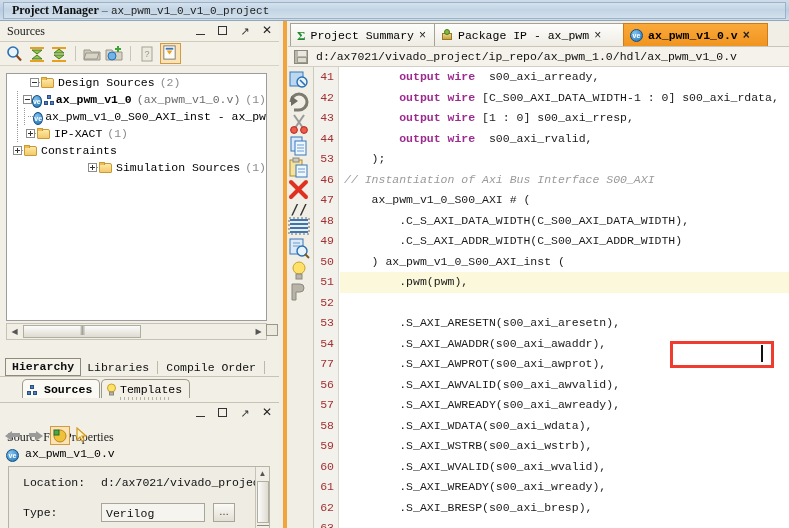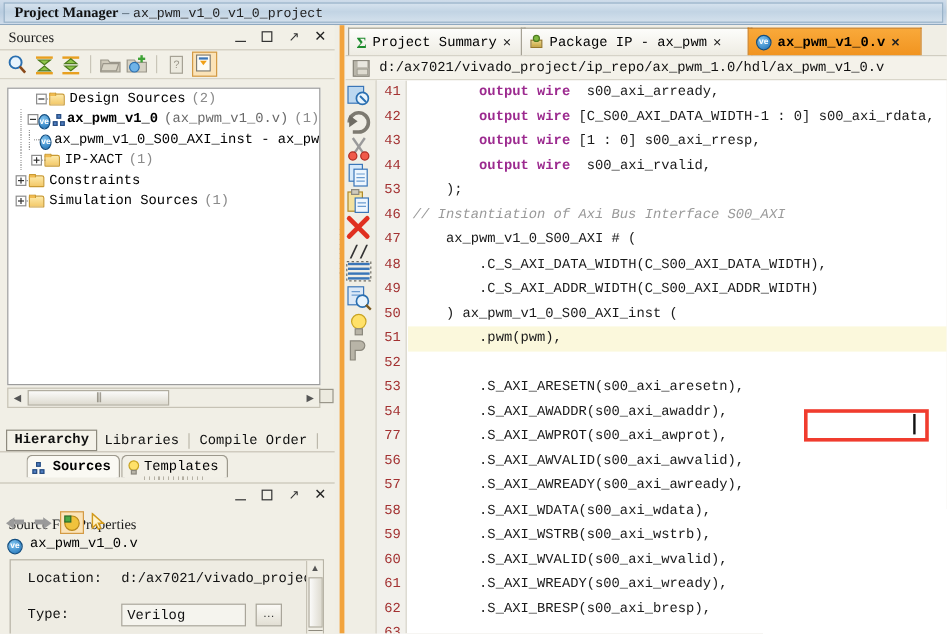--- a/index.html
+++ b/index.html
@@ -553,21 +553,21 @@
 
       <div class="trow" style="padding-left:4px;">
         <span class="tgut">
             <span class="expander plus"></span>
             <span class="dots"></span>
           </span>
         <span class="folder"></span>
         <span class="tname">Constraints</span>
       </div>
 
-      <div class="trow" style="padding-left:4px;">
+      <div class="trow" style="padding-left:4px;justify-content:flex-end;">
         <span class="tgut">
             <span class="expander plus"></span>
             <span class="dots"></span>
           </span>
         <span class="folder"></span>
         <span class="tname">Simulation Sources</span>
         <span class="tcount">(1)</span>
       </div>
     </div>
 

